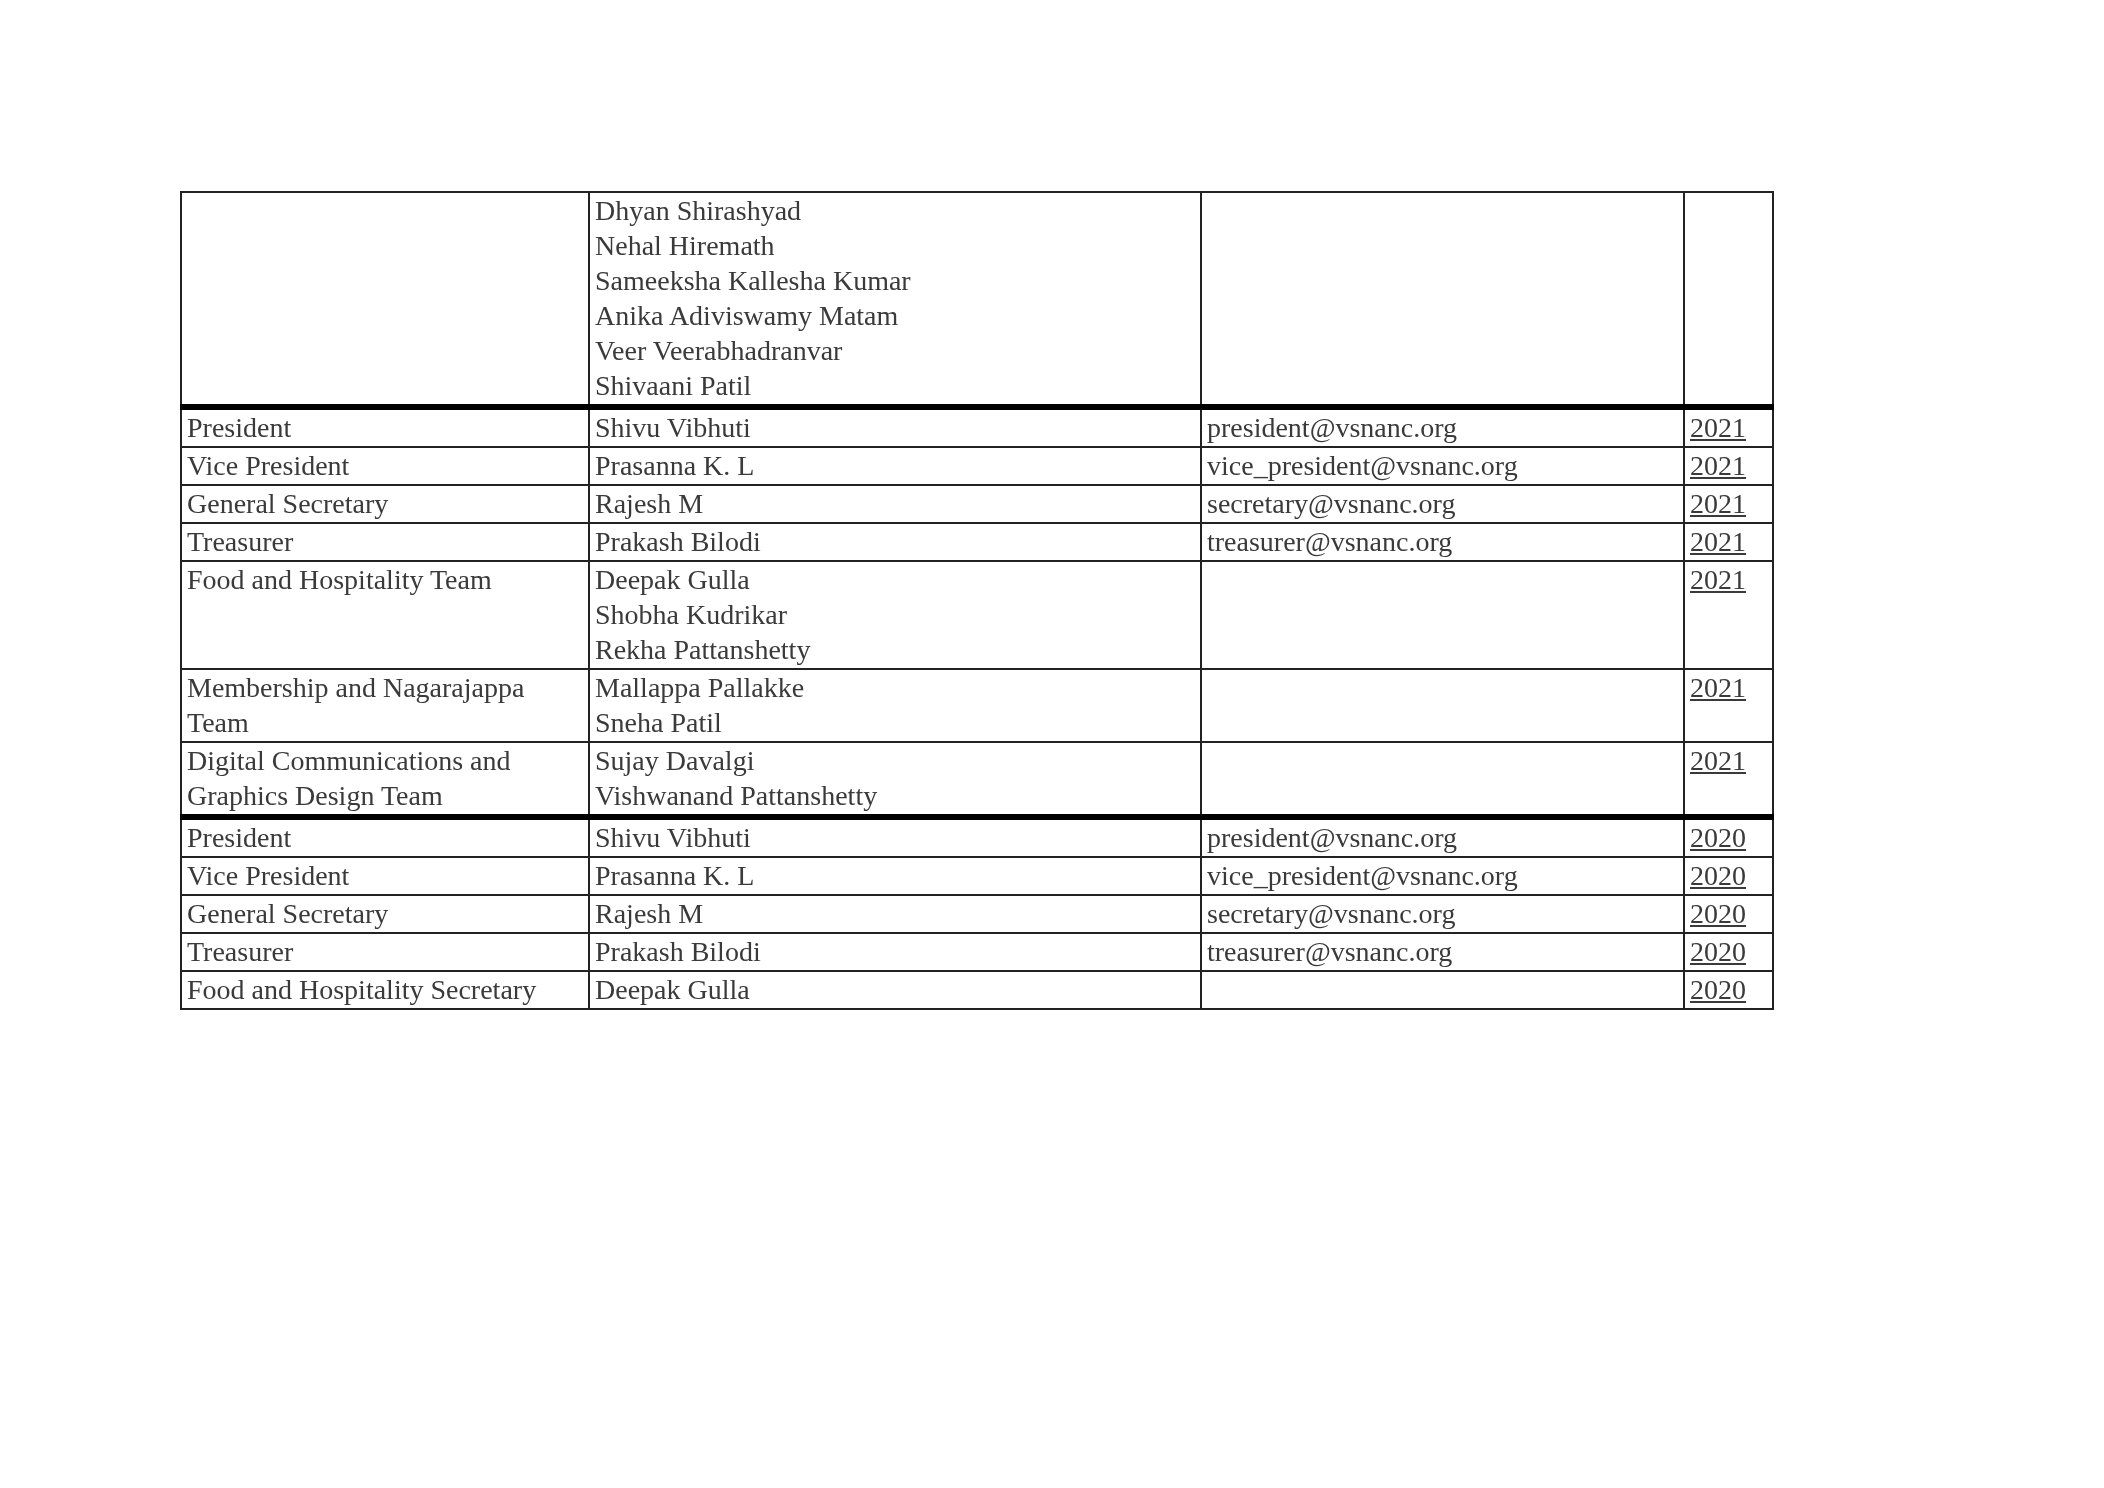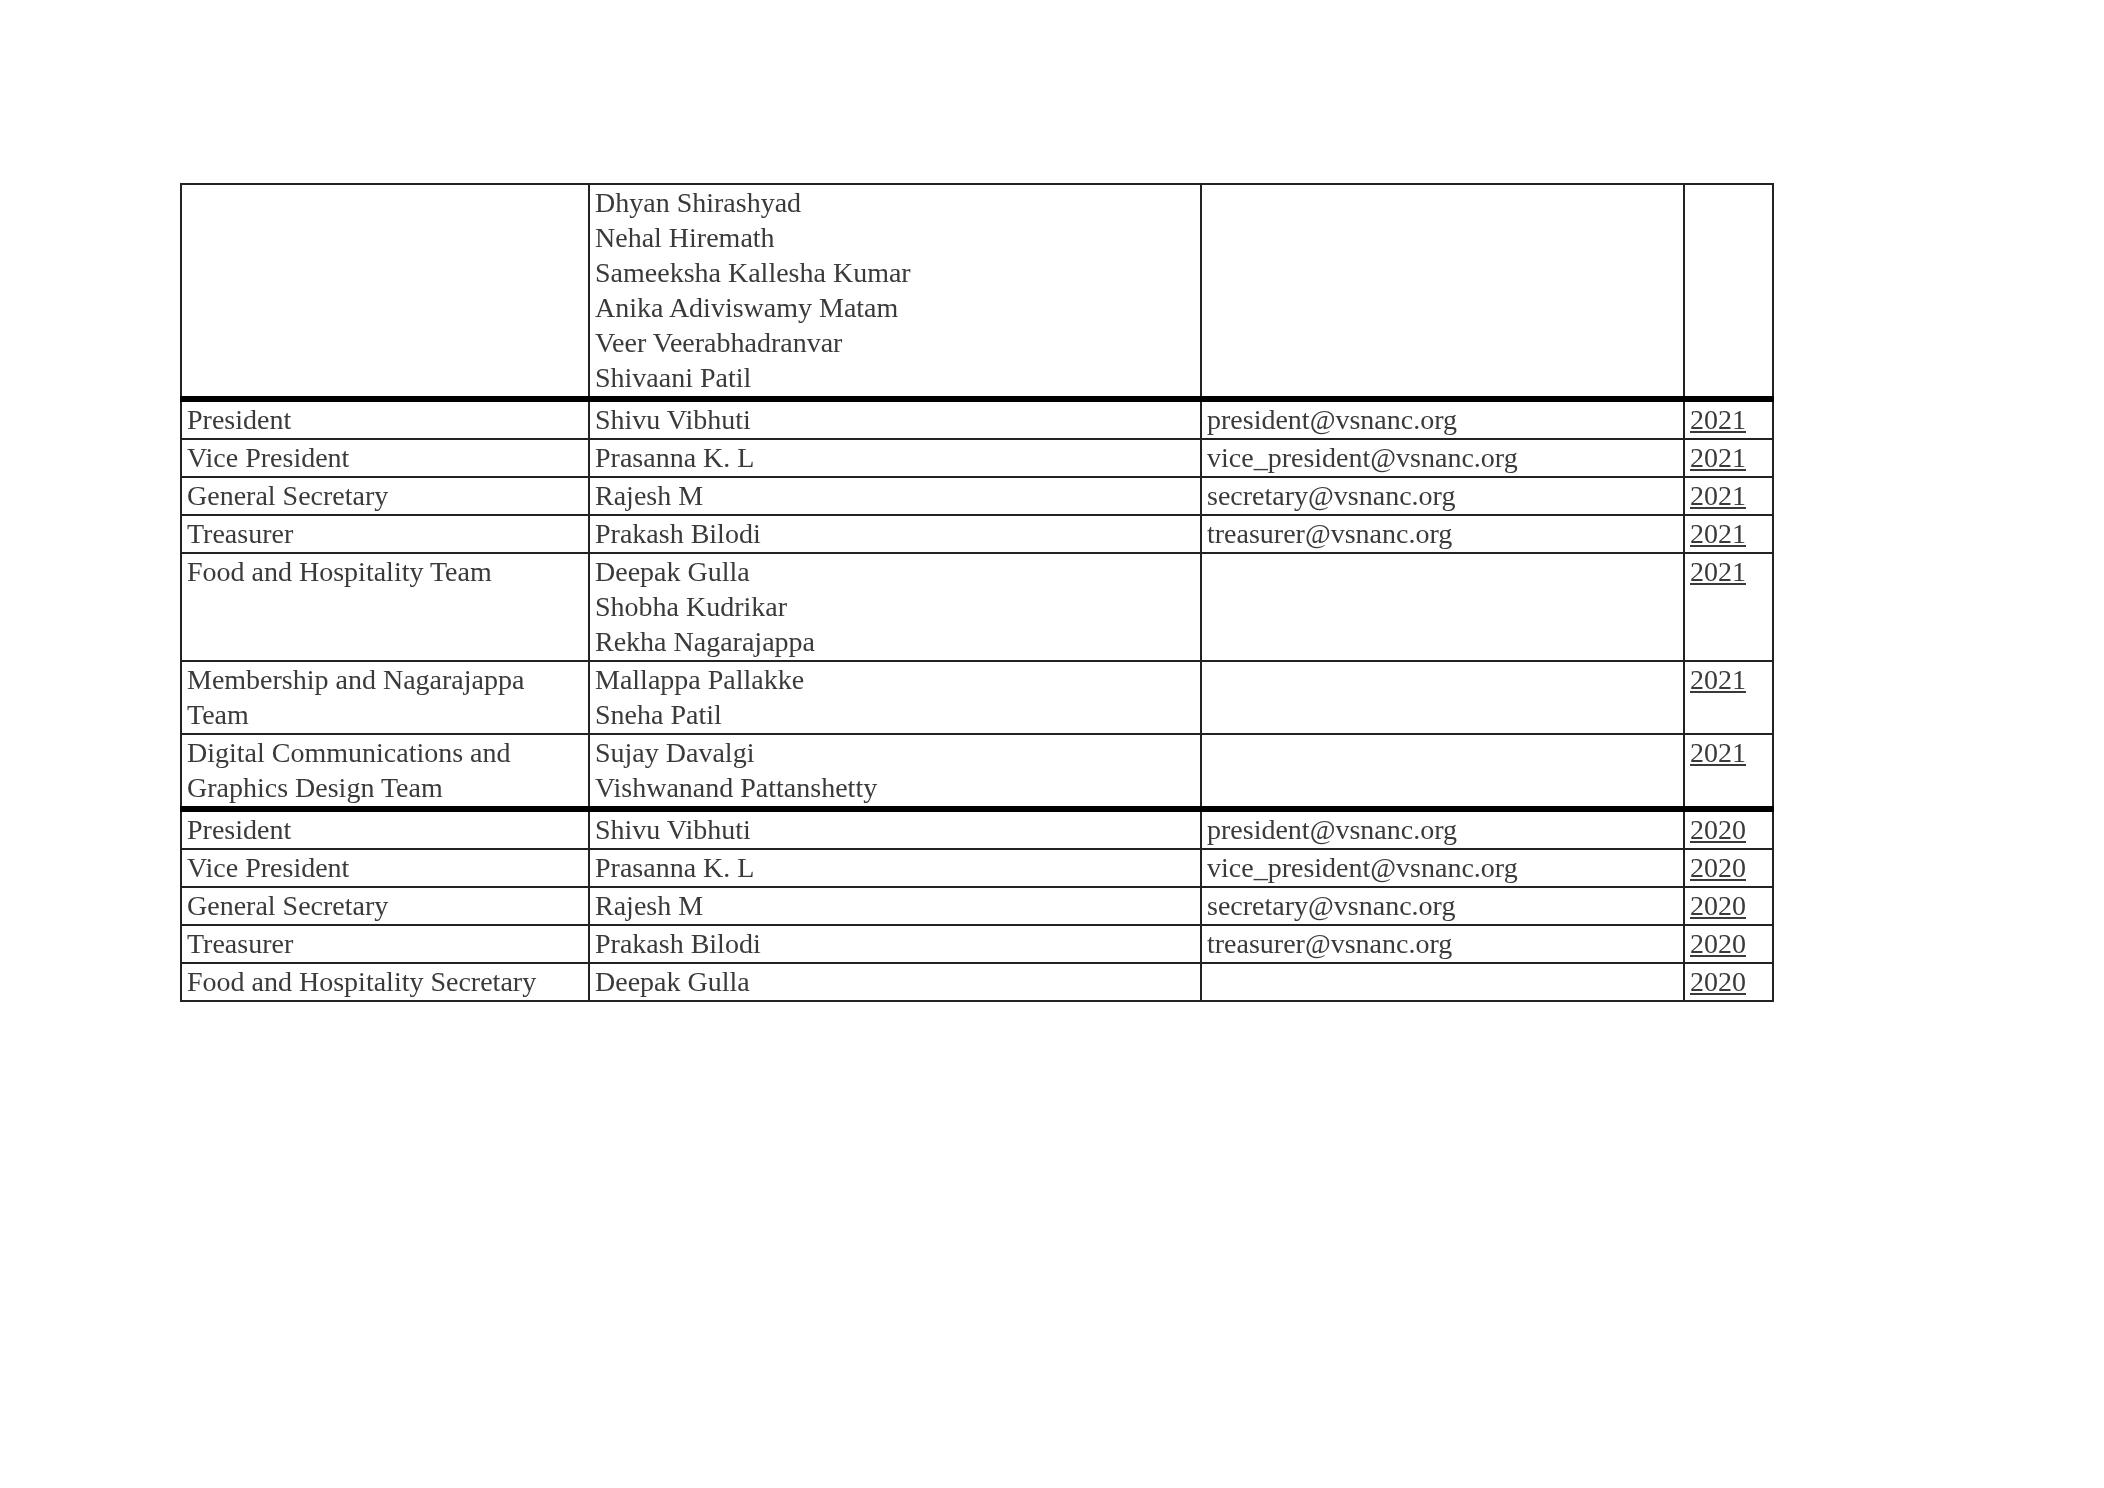--- a/index.html
+++ b/index.html
@@ -12,21 +12,21 @@
   }
   .doc-page {
     position: relative;
     width: 2104px;
     height: 1488px;
     background: #ffffff;
   }
   table.officers {
     position: absolute;
     left: 180px;
-    top: 183px;
+    top: 191px;
     width: 1592px;
     border-collapse: collapse;
     table-layout: fixed;
     color: #3a3a3a;
     font-size: 28px;
     line-height: 35px;
   }
   table.officers td {
     border: 2px solid #222222;
     vertical-align: top;
@@ -102,21 +102,21 @@
         </td>
         <td class="email-cell">treasurer@vsnanc.org</td>
         <td class="year-cell">2021</td>
       </tr>
 
       <tr>
         <td class="role-cell">Food and Hospitality Team</td>
         <td class="names-cell">
           <div class="name-line">Deepak Gulla</div>
           <div class="name-line">Shobha Kudrikar</div>
-          <div class="name-line">Rekha Nagarajappa</div>
+          <div class="name-line">Rekha Pattanshetty</div>
         </td>
         <td class="email-cell"></td>
         <td class="year-cell">2021</td>
       </tr>
 
 
       <tr>
         <td class="role-cell">Membership and Nagarajappa Team</td>
         <td class="names-cell">
           <div class="name-line">Mallappa Pallakke</div>

